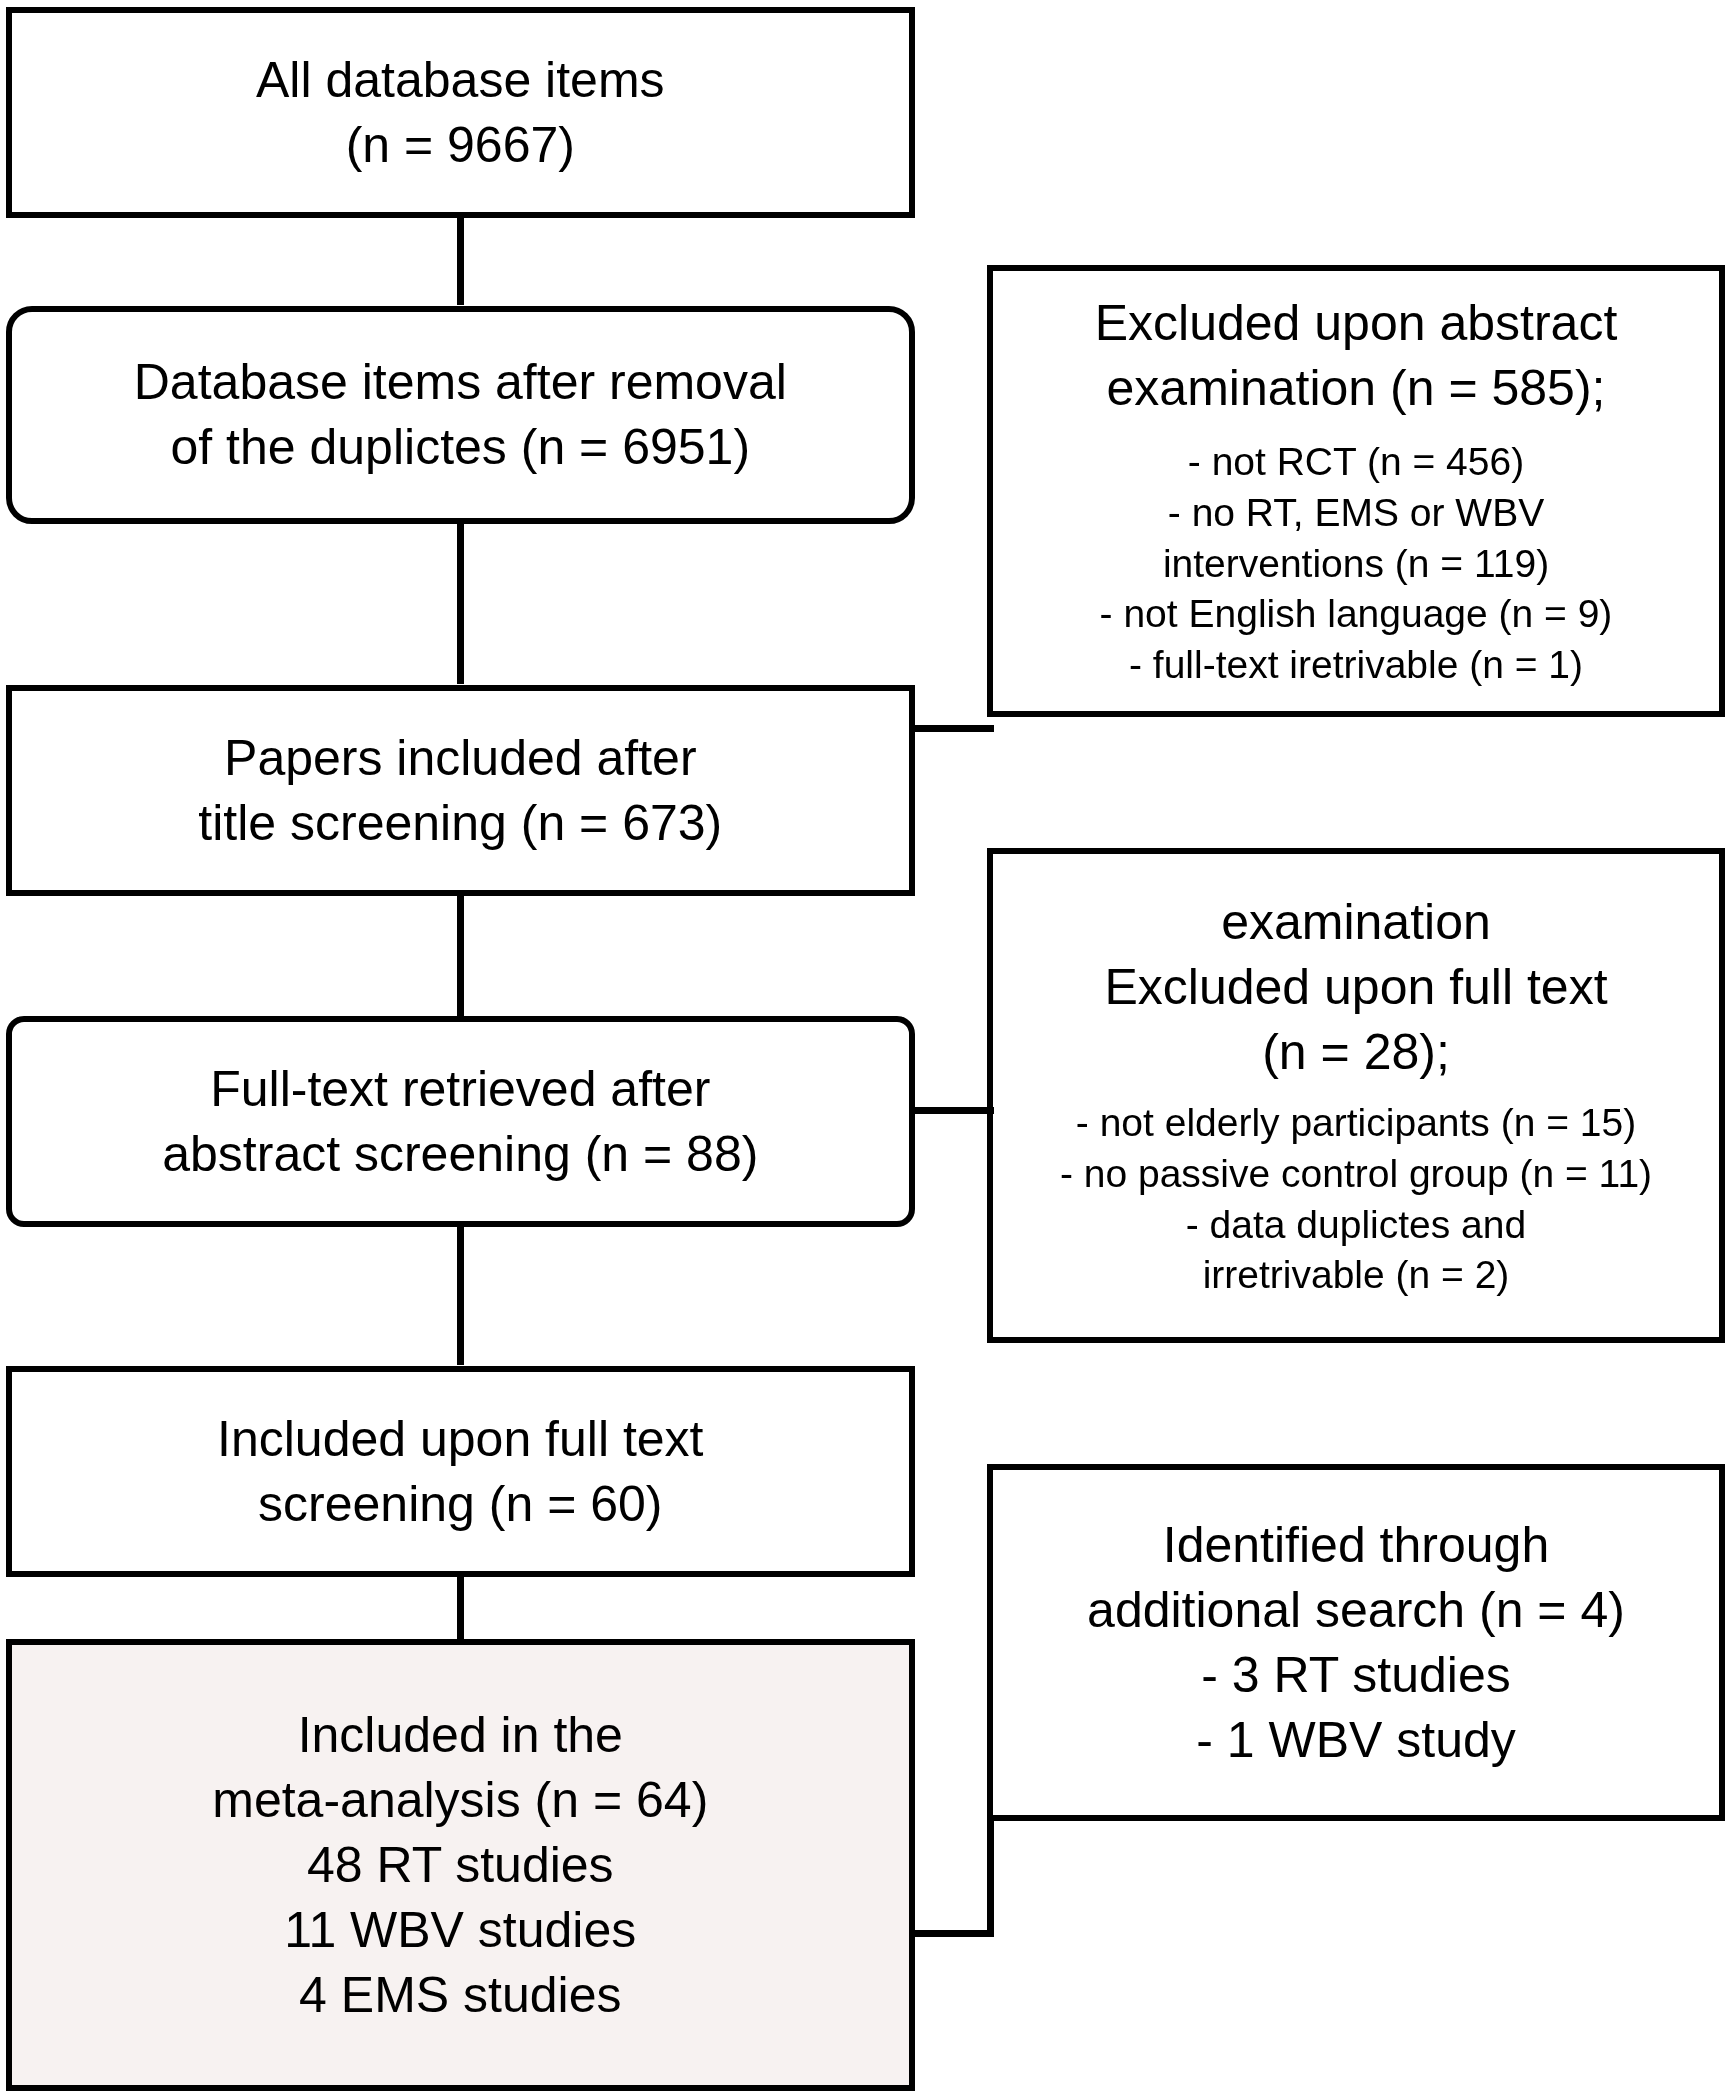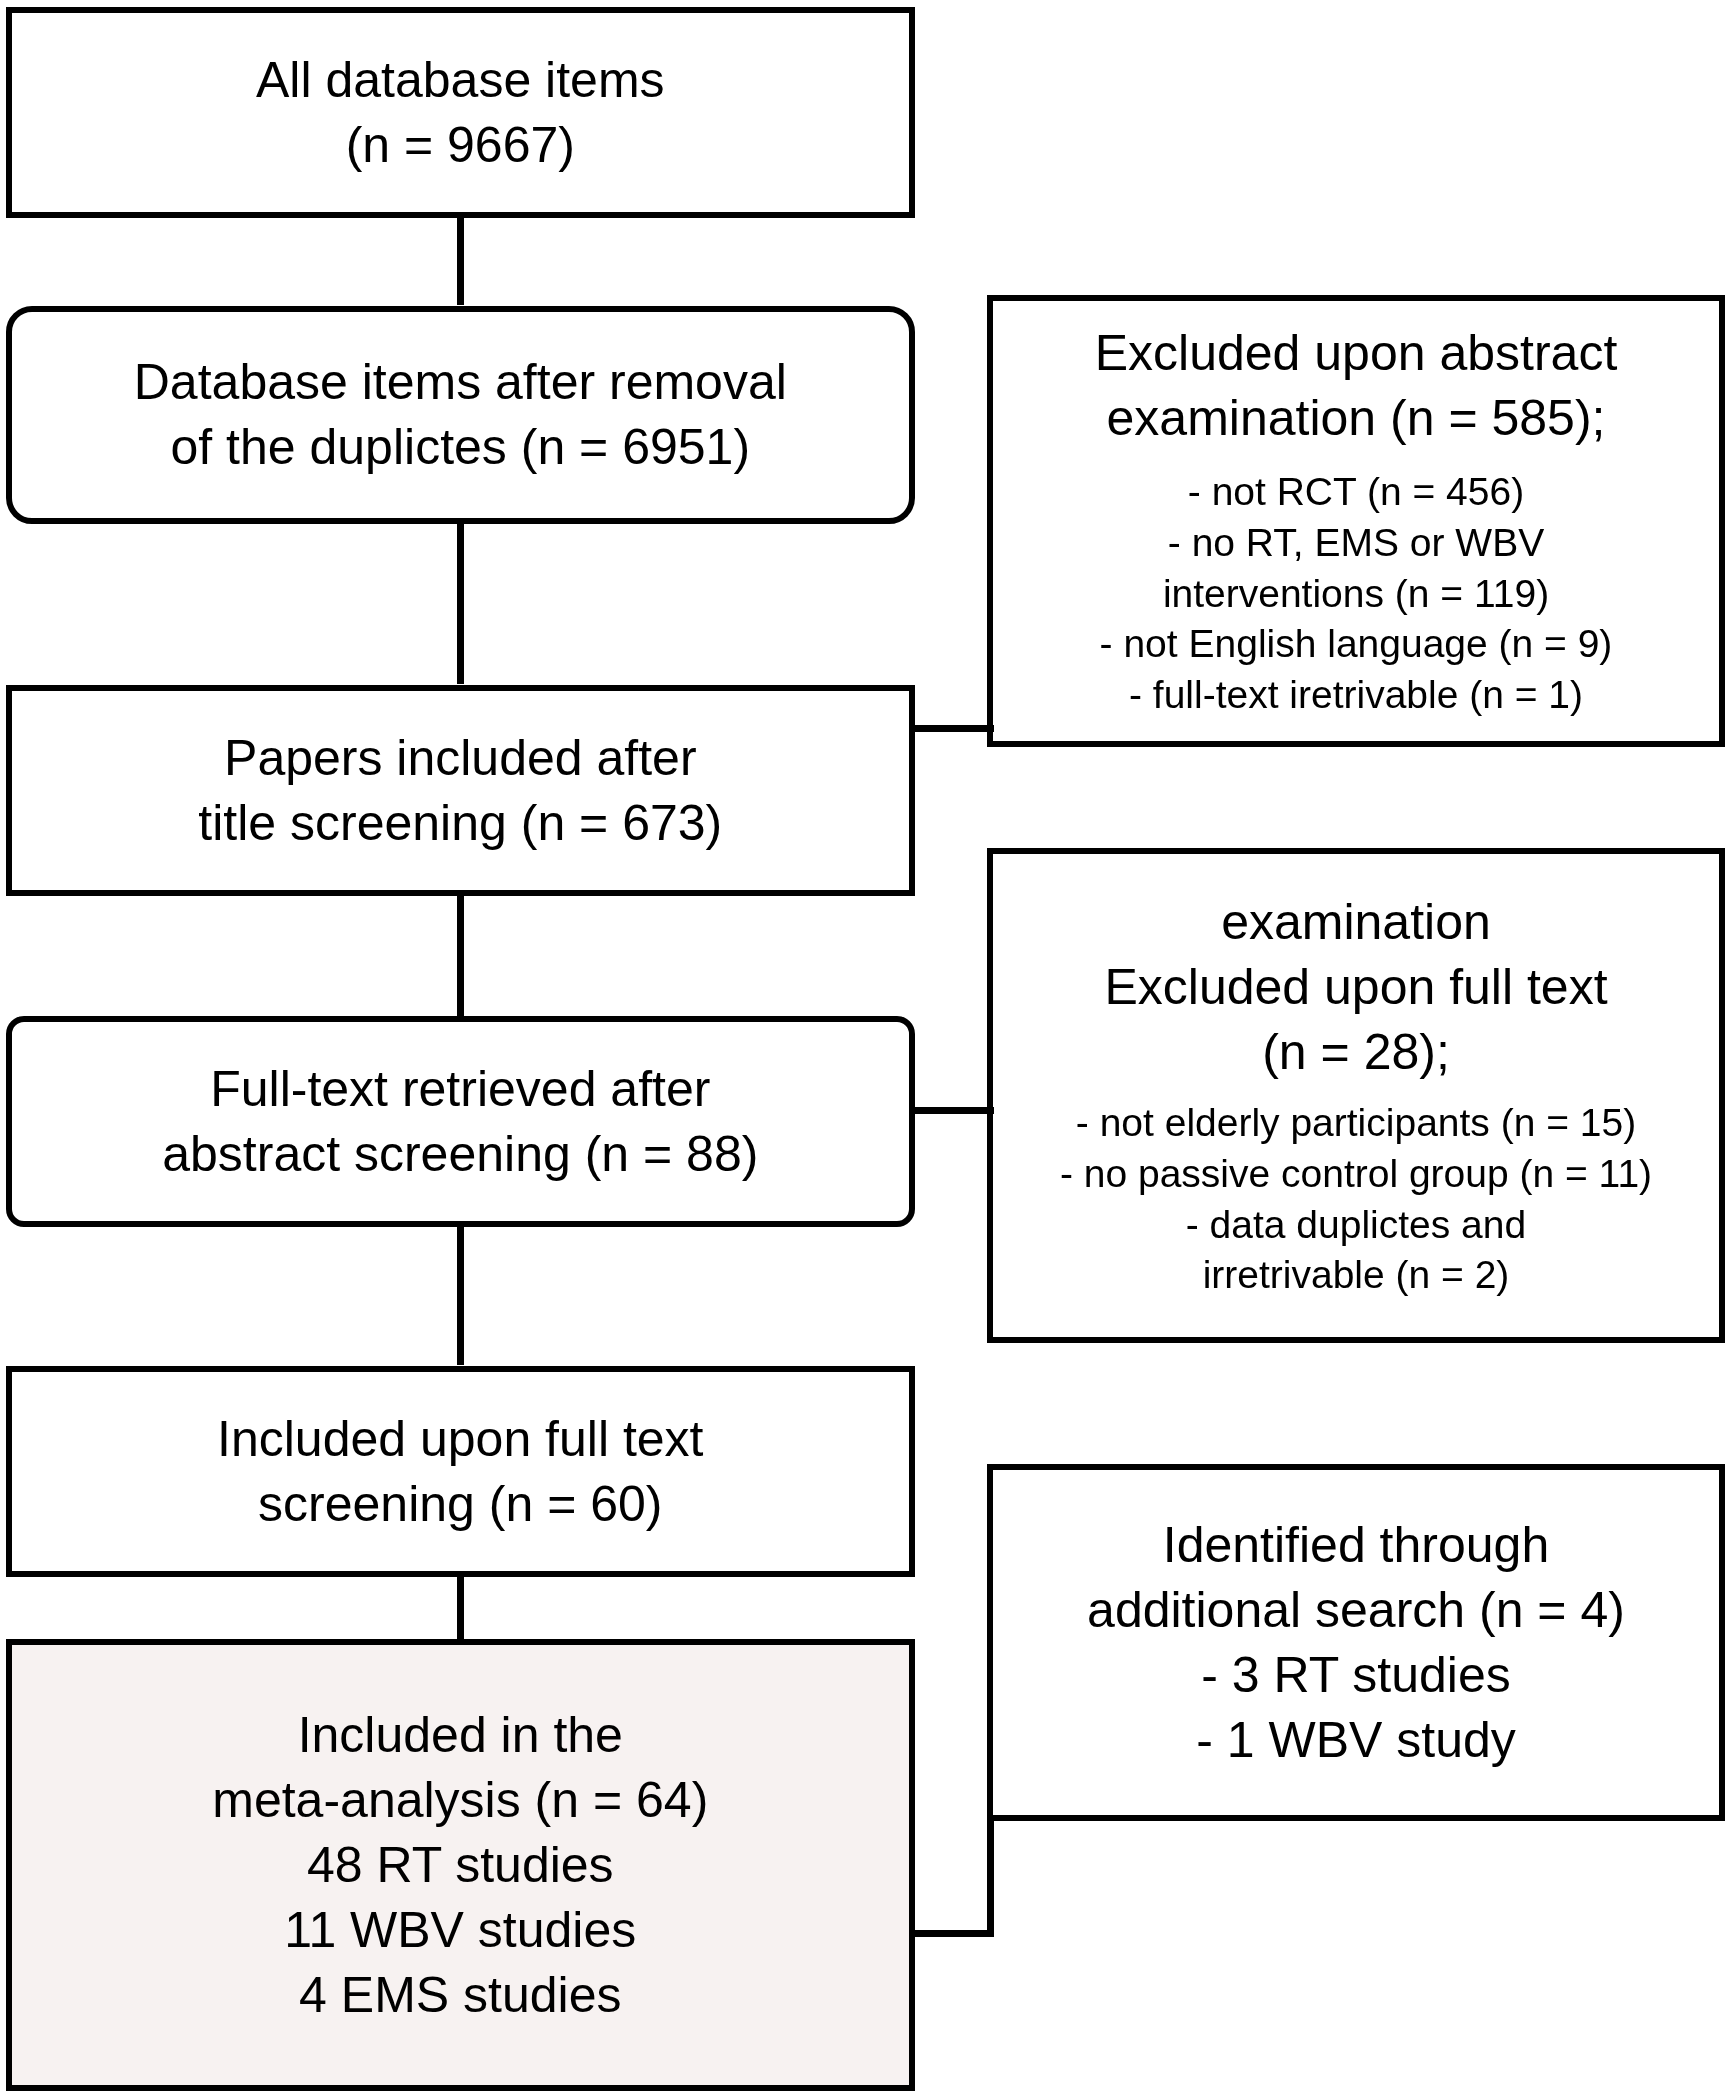--- a/index.html
+++ b/index.html
@@ -51,21 +51,21 @@
   }
 
   
   #box-all-items        { left: 5.8px;    top: 7.3px;   width: 909px; height: 211px; }
   #box-after-dupes      { left: 5.8px;    top: 306px;  width: 909px; height: 218px; border-radius: 26px; }
   #box-title-screen     { left: 5.8px;    top: 685px;  width: 909px; height: 211px; }
   #box-fulltext-retr    { left: 5.8px;    top: 1016px; width: 909px; height: 211px; border-radius: 18px; }
   #box-included-ft      { left: 5.8px;    top: 1366px; width: 909px; height: 211px; }
   #box-meta-analysis    { left: 5.8px;    top: 1639px; width: 909px; height: 452px; }
 
-  #box-excl-abstract    { left: 987px; top: 295px;  width: 738px; height: 452px; }
+  #box-excl-abstract    { left: 987px; top: 265px;  width: 738px; height: 452px; }
   #box-excl-fulltext    { left: 987px; top: 848px; width: 738px; height: 495px; }
   #box-additional       { left: 987px; top: 1464px; width: 738px; height: 357px; }
 
   
   #conn-v1 { left: 457px; top: 218px;  width: 6.6px;  height: 87px; }
   #conn-v2 { left: 457px; top: 524px;  width: 6.6px;  height: 160px; }
   #conn-v3 { left: 457px; top: 896px; width: 6.6px;  height: 120px; }
   #conn-v4 { left: 457px; top: 1227px; width: 6.6px;  height: 138px; }
   #conn-v5 { left: 457px; top: 1577px; width: 6.6px;  height: 62px;  }
 

